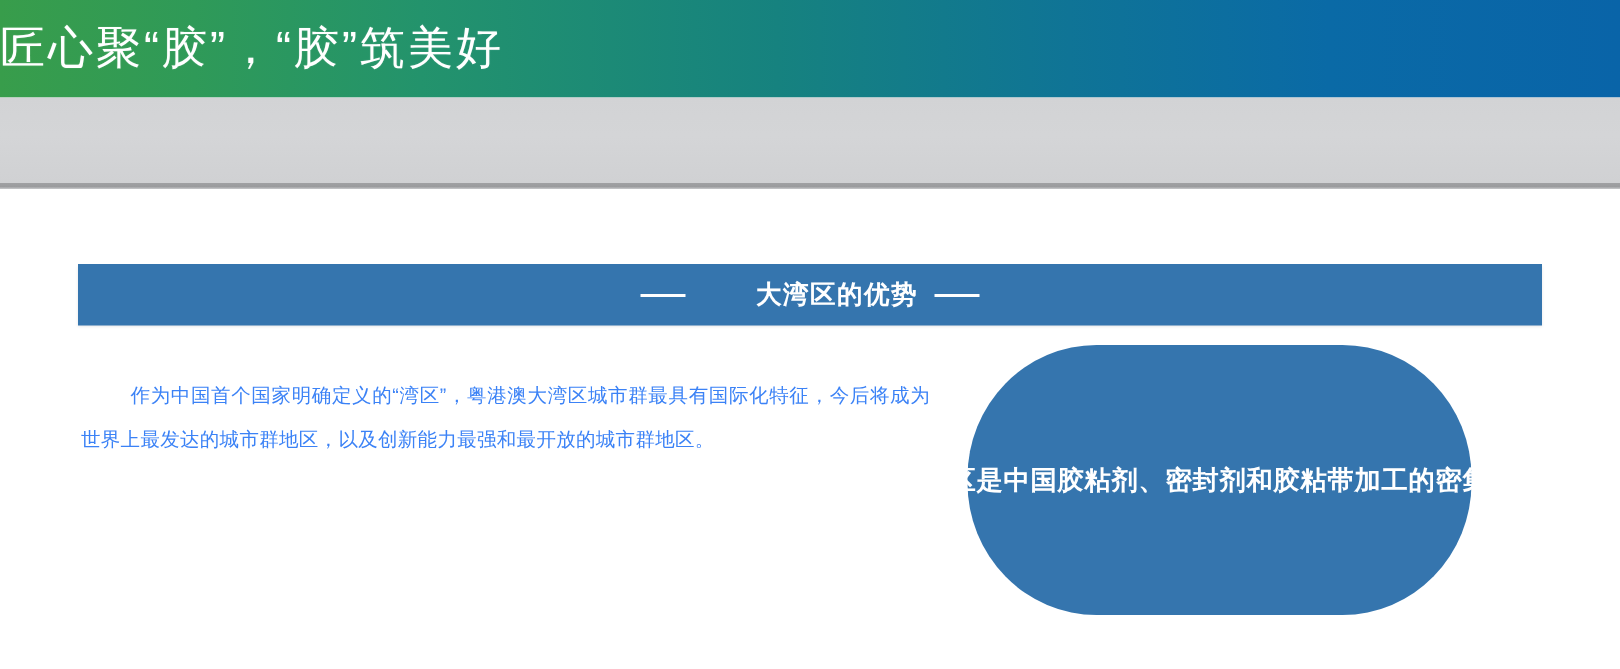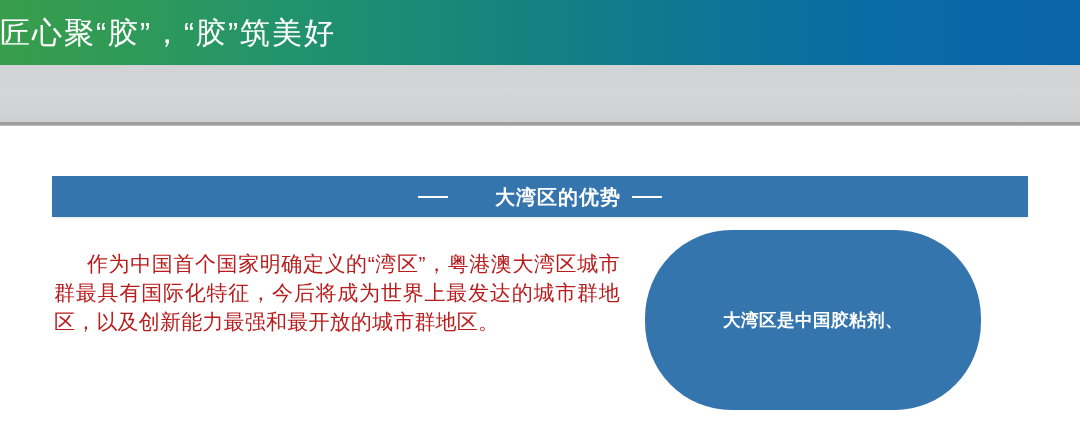--- a/index.html
+++ b/index.html
@@ -91,39 +91,39 @@
     gap: 11px;
   }
   .banner-dash {
     display: block;
     width: 30px;
     height: 2px;
     background: #ffffff;
   }
   .section-banner-text {
     color: #ffffff;
-    font-size: 20px;
+    font-size: 17px;
     font-weight: 700;
     letter-spacing: 1px;
     line-height: 1;
     white-space: nowrap;
     margin-left: 36px;
   }
 
   
   .body-copy {
     position: absolute;
     left: 54px;
     top: 123px;
     width: 566px;
   }
   .body-copy p {
     margin: 0;
-    color: #b91c1c;
-    font-size: 21px;
+    color: #3b82f6;
+    font-size: 13px;
     line-height: 29px;
     text-indent: 33px;
     text-align: justify;
     text-justify: inter-ideograph;
     letter-spacing: 0.2px;
   }
 
   
   .callout {
     position: absolute;
@@ -169,15 +169,16 @@
       <span class="banner-dash"></span>
     </div>
   </div>
 
   <div class="body-copy">
     <p>作为中国首个国家明确定义的“湾区”，粤港澳大湾区城市群最具有国际化特征，今后将成为世界上最发达的城市群地区，以及创新能力最强和最开放的城市群地区。</p>
   </div>
 
   <div class="callout">
     <div class="callout-line">大湾区是中国胶粘剂、</div>
+    <div class="callout-line">密封剂和胶粘带加工的密集区域</div>
   </div>
 
 </div>
 
 </body></html>

